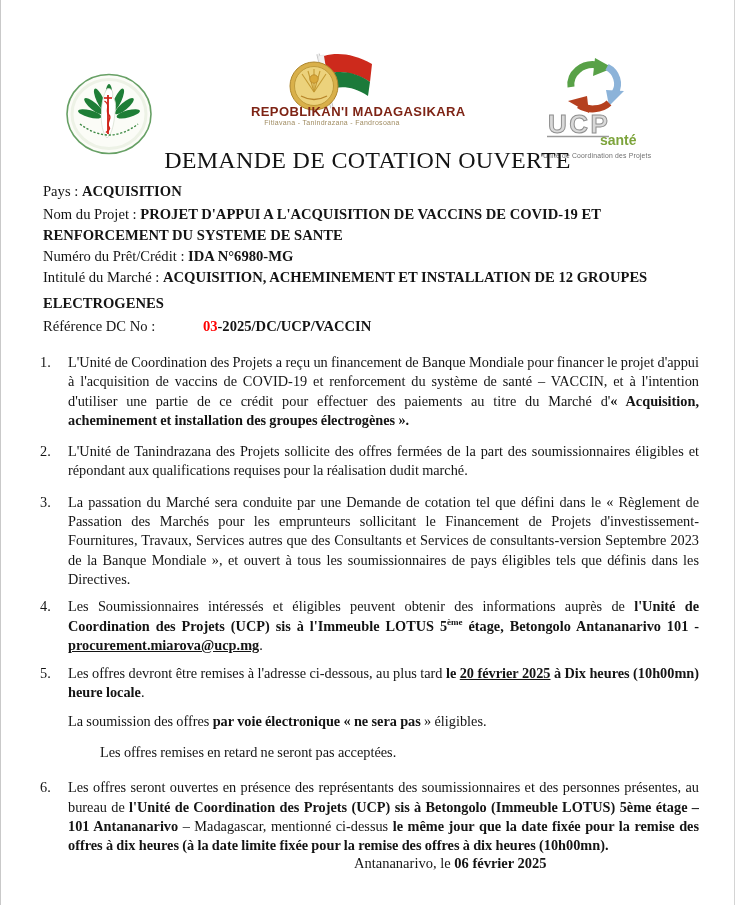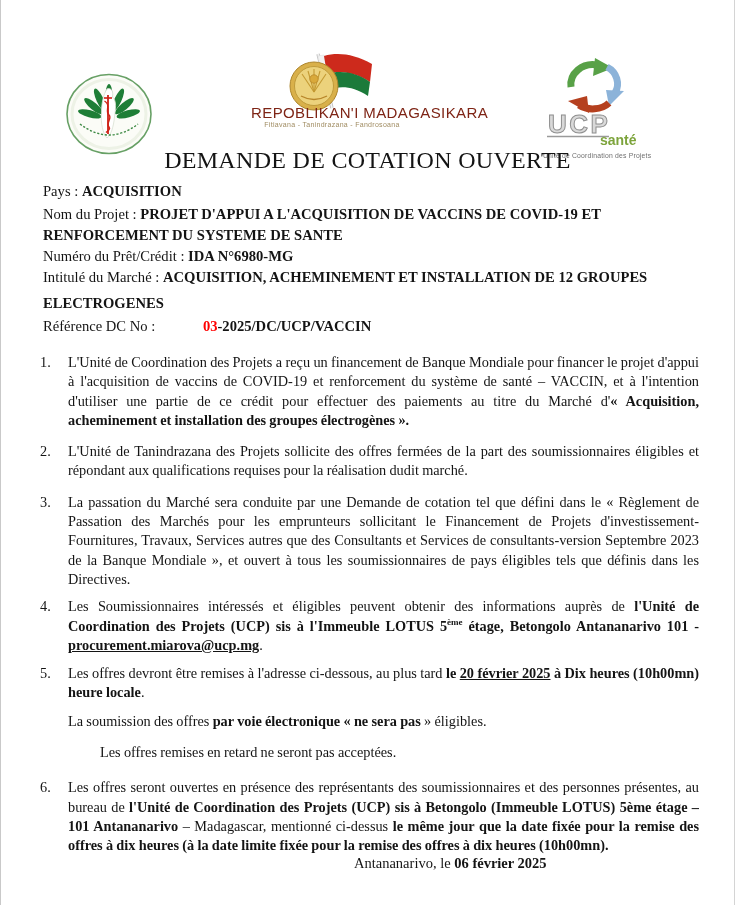--- a/index.html
+++ b/index.html
@@ -5,21 +5,21 @@
   html,body{margin:0;padding:0;background:#ffffff;}
   .page{
     position:relative;width:733px;height:905px;background:#fff;overflow:hidden;
     font-family:"Liberation Serif", serif;color:#141414;
     border-left:1px solid #c9c9c9;border-right:1px solid #d4d4d4;
   }
   
   .logo-ministry{position:absolute;left:64px;top:73px;width:88px;height:82px;}
   .logo-republic{position:absolute;left:250px;top:52px;width:162px;height:70px;text-align:center;}
   .logo-republic svg{display:block;margin:0 auto;}
-  .republic-line1{margin-top:-8px;font-family:"Liberation Sans",sans-serif;font-size:15px;font-weight:normal;color:#7e2415;letter-spacing:.4px;white-space:nowrap;}
+  .republic-line1{margin-top:-8px;font-family:"Liberation Sans",sans-serif;font-size:13px;font-weight:bold;color:#7e2415;letter-spacing:.4px;white-space:nowrap;}
   .republic-line2{font-family:"Liberation Sans",sans-serif;font-size:7px;color:#a08c62;letter-spacing:.3px;white-space:nowrap;}
   .logo-ucp{position:absolute;left:542px;top:57px;width:112px;text-align:left;}
   .ucp-caption{margin-top:1px;font-family:"Liberation Sans",sans-serif;font-size:6.8px;color:#6f6f6f;letter-spacing:.2px;white-space:nowrap;}
   
   .doc-title{position:absolute;top:147px;left:0;width:100%;text-align:center;
     font-size:24px;font-weight:normal;letter-spacing:.3px;}
   
   .fields{position:absolute;top:181px;left:42px;right:36px;font-size:14.6px;line-height:21px;}
   .field{margin:0;}
   .field:nth-child(1){margin-bottom:2px;}

